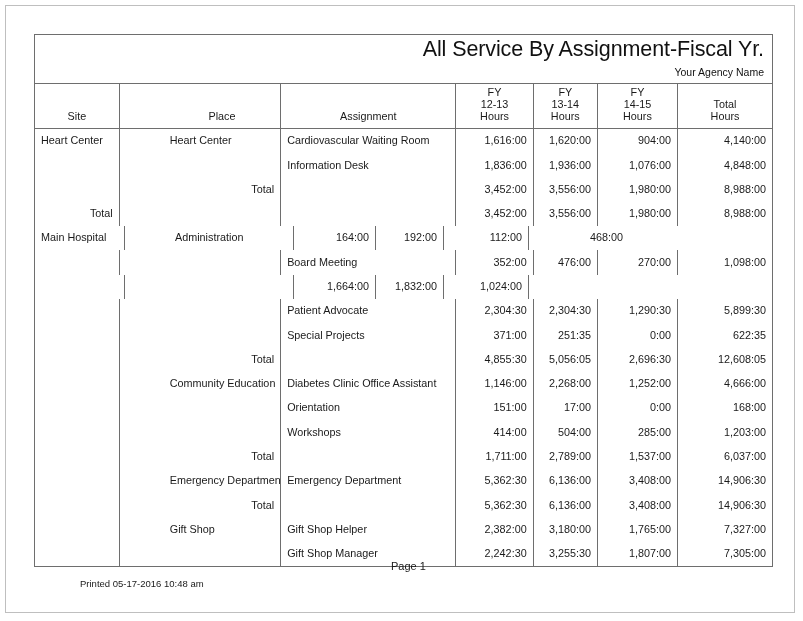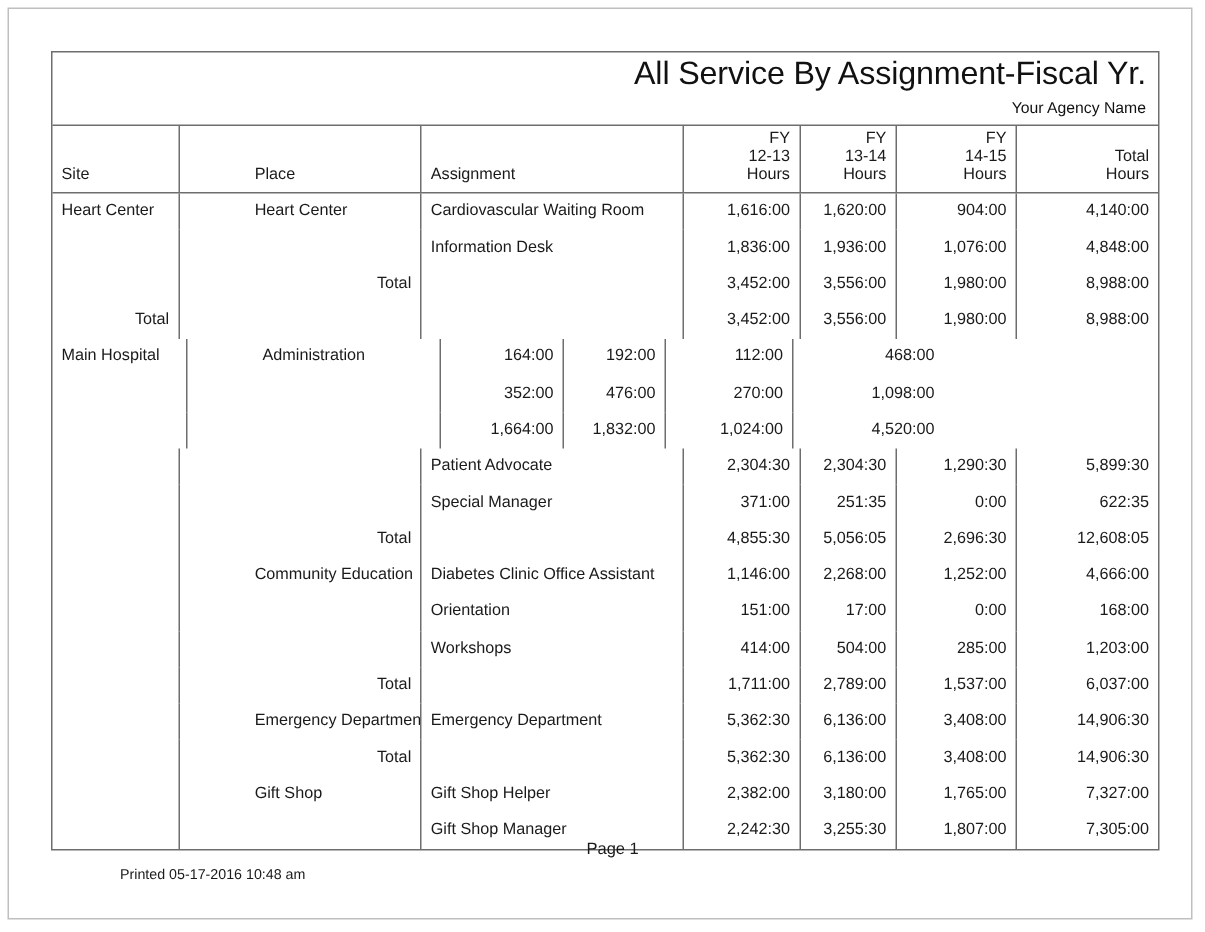--- a/index.html
+++ b/index.html
@@ -90,21 +90,21 @@
   }
   .header-row .cell {
     align-items: flex-end;
     padding-bottom: 5px;
     height: 100%;
   }
   .header-row .cell .hdr-stack {
     display: block;
     width: 100%;
   }
-  .hdr-line { display: block; }
+  .hdr-line { display: block; text-align: center; }
 
   
   .c-site       { width: 90px;  border-right: 1px solid #6e6e6e; }
   .c-place      { width: 125px; border-right: 1px solid #6e6e6e; margin-left: 44px; }
   .c-assign     { width: 187px; border-right: 1px solid #6e6e6e; }
   .c-n1         { width: 82px;  border-right: 1px solid #6e6e6e; justify-content: flex-end; text-align: right; }
   .c-n2         { width: 68px;  border-right: 1px solid #6e6e6e; justify-content: flex-end; text-align: right; }
   .c-n3         { width: 85px;  border-right: 1px solid #6e6e6e; justify-content: flex-end; text-align: right; }
   .c-n4         { width: 100px; justify-content: flex-end; text-align: center; }
 
@@ -239,46 +239,46 @@
           <div class="cell c-site">Main Hospital</div>
           <div class="cell c-place">Administration</div>
           <div class="cell c-n1">164:00</div>
           <div class="cell c-n2">192:00</div>
           <div class="cell c-n3">112:00</div>
           <div class="cell c-n4">468:00</div>
         </div>
         <div class="row">
           <div class="cell c-site"></div>
           <div class="cell c-place"></div>
+          <div class="cell c-assign">Board Meeting</div>
           <div class="cell c-n1">352:00</div>
           <div class="cell c-n2">476:00</div>
           <div class="cell c-n3">270:00</div>
           <div class="cell c-n4">1,098:00</div>
         </div>
         <div class="row">
           <div class="cell c-site"></div>
           <div class="cell c-place"></div>
           <div class="cell c-n1">1,664:00</div>
           <div class="cell c-n2">1,832:00</div>
           <div class="cell c-n3">1,024:00</div>
-          <div class="cell c-n4">4,520:00</div>
         </div>
         <div class="row">
           <div class="cell c-site"></div>
           <div class="cell c-place"></div>
           <div class="cell c-assign">Patient Advocate</div>
           <div class="cell c-n1">2,304:30</div>
           <div class="cell c-n2">2,304:30</div>
           <div class="cell c-n3">1,290:30</div>
           <div class="cell c-n4">5,899:30</div>
         </div>
         <div class="row">
           <div class="cell c-site"></div>
           <div class="cell c-place"></div>
-          <div class="cell c-assign">Special Manager</div>
+          <div class="cell c-assign">Special Projects</div>
           <div class="cell c-n1">371:00</div>
           <div class="cell c-n2">251:35</div>
           <div class="cell c-n3">0:00</div>
           <div class="cell c-n4">622:35</div>
         </div>
         <div class="row">
           <div class="cell c-site"></div>
           <div class="cell c-place total-label">Total</div>
           <div class="cell c-assign"></div>
           <div class="cell c-n1">4,855:30</div>

